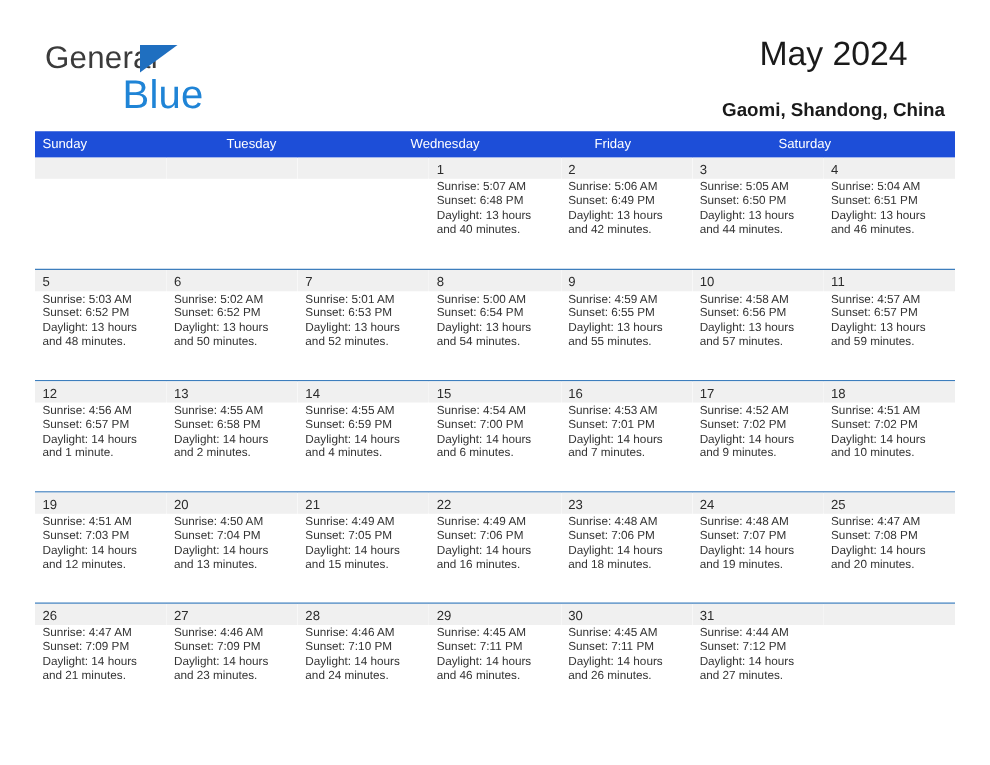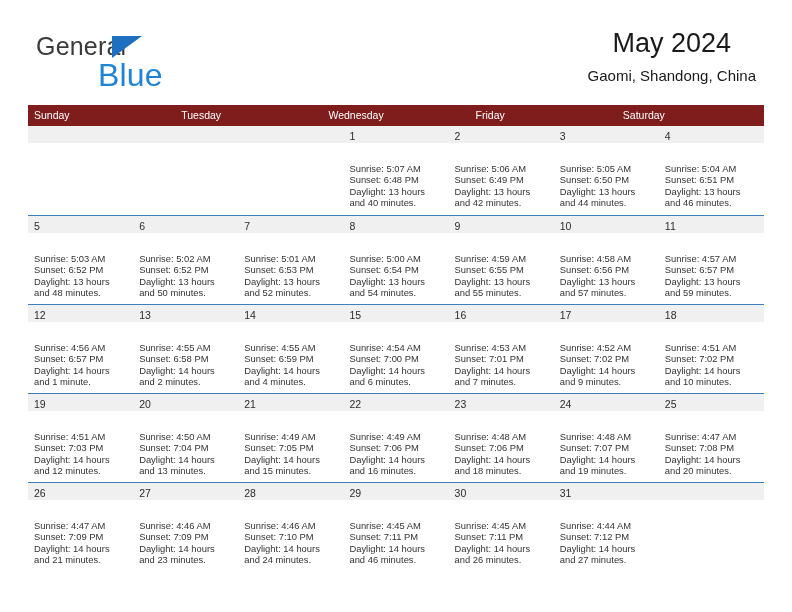--- a/index.html
+++ b/index.html
@@ -72,34 +72,35 @@
   .cal-title {
     font-size: 27px;
     color: #1a1a1a;
     line-height: 34px;
     white-space: nowrap;
   }
   .cal-sub {
     font-size: 15px;
     color: #1a1a1a;
     line-height: 22px;
-    margin-top: 5px;
+    margin-top: 18px;
     white-space: nowrap;
+    font-weight: bold;
   }
 
   
   .calendar {
     position: absolute;
     left: 28px;
     top: 105px;
     width: 736px;
   }
   .dow-row {
     display: flex;
-    background: #7f1d1d;
+    background: #1d4ed8;
     height: 21px;
   }
   .dow {
     flex: 1 1 0;
     color: #ffffff;
     font-size: 10.5px;
     line-height: 21px;
     padding-left: 6px;
     box-sizing: border-box;
     white-space: nowrap;
@@ -128,21 +129,21 @@
   }
   .daynum {
     font-size: 10.5px;
     line-height: 17px;
     color: #2b2b2b;
   }
   .cell.empty .daynum-band {
     background: #f0f0f0;
   }
   .info {
-    padding: 20px 6px 0 6px;
+    padding: 0 6px 0 6px;
   }
   .info div {
     font-size: 9.4px;
     line-height: 11.4px;
     color: #333333;
     white-space: nowrap;
   }
 </style>
 </head>
 <body>

